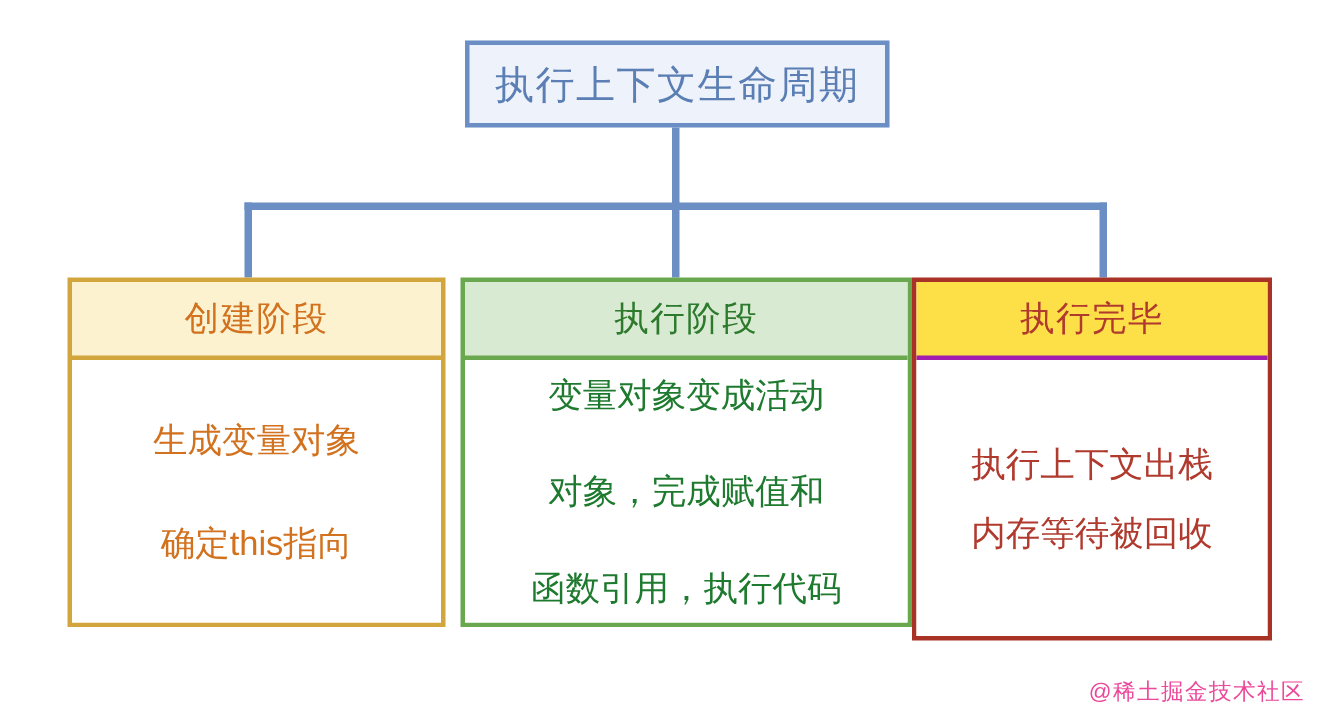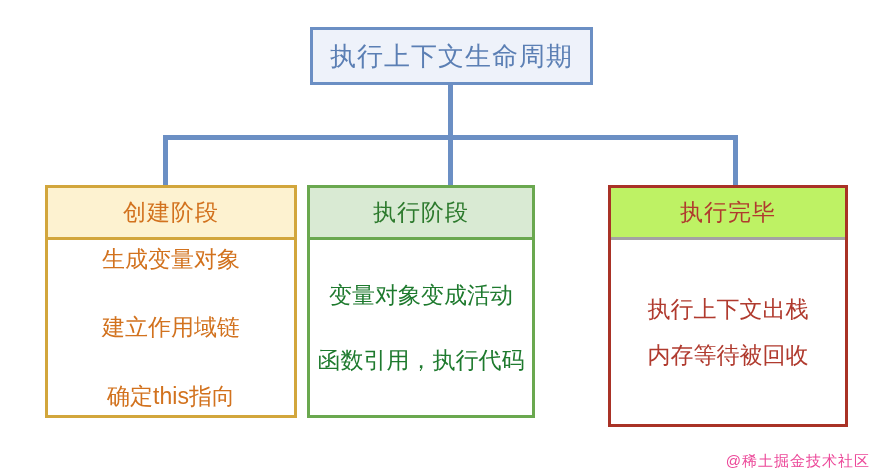--- a/index.html
+++ b/index.html
@@ -123,43 +123,43 @@
     border-bottom: 3px solid #d2a63c;
     color: #d2721e;
   }
   .phase-1 .phase-body .line { color: #d2721e; }
   .phase-1 .phase-body { gap: 44px; }
 
   
   .phase-2 {
     left: 307px;
     top: 185px;
-    width: 228px;
+    width: 301px;
     height: 233px;
     border: 3px solid #6aa84f;
   }
   .phase-2 .phase-header {
     background: #d9ead3;
     border-bottom: 3px solid #6aa84f;
     color: #2d7a2d;
   }
   .phase-2 .phase-body .line { color: #1e7a2e; }
   .phase-2 .phase-body { gap: 40px; }
 
   
   .phase-3 {
     left: 608px;
     top: 185px;
     width: 240px;
     height: 242px;
     border: 3px solid #a93226;
   }
   .phase-3 .phase-header {
-    background: #bef264;
-    border-bottom: 3px solid #a3a3a3;
+    background: #fde047;
+    border-bottom: 3px solid #a21caf;
     color: #b03a2e;
   }
   .phase-3 .phase-body .line { color: #b03a2e; }
   .phase-3 .phase-body { gap: 21px; }
 
   
   .watermark {
     position: absolute;
     right: 24px;
     bottom: 1px;
@@ -181,29 +181,29 @@
   <div class="conn conn-stem"></div>
   <div class="conn conn-bar"></div>
   <div class="conn conn-drop-left"></div>
   <div class="conn conn-drop-mid"></div>
   <div class="conn conn-drop-right"></div>
 
   <div class="phase phase-1">
     <div class="phase-header">创建阶段</div>
     <div class="phase-body">
       <div class="line">生成变量对象</div>
-      <div class="line">建立作用域链</div>
       <div class="line">确定this指向</div>
     </div>
   </div>
 
   <div class="phase phase-2">
     <div class="phase-header">执行阶段</div>
     <div class="phase-body">
       <div class="line">变量对象变成活动</div>
+      <div class="line">对象，完成赋值和</div>
       <div class="line">函数引用，执行代码</div>
     </div>
   </div>
 
   <div class="phase phase-3">
     <div class="phase-header">执行完毕</div>
     <div class="phase-body">
       <div class="line">执行上下文出栈</div>
       <div class="line">内存等待被回收</div>
     </div>

